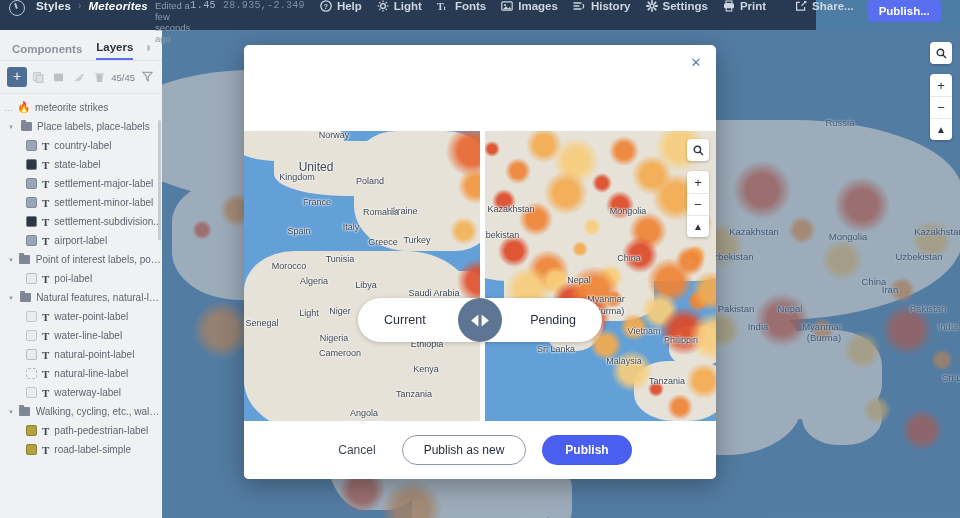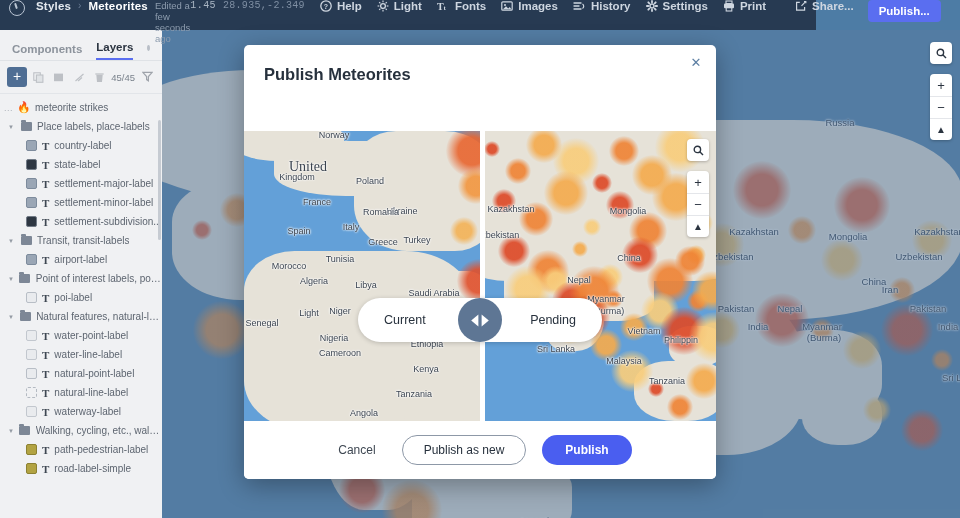--- a/index.html
+++ b/index.html
@@ -24,21 +24,21 @@
     border: 1.6px solid #b9c4d2; margin-left: 9px; margin-right: 11px;
     position: relative; flex: none;
   }
   .tb-logo::after {
     content: ""; position: absolute; left: 5.3px; top: 2.3px;
     width: 1.8px; height: 6px; background: #b9c4d2; border-radius: 1px;
     transform: rotate(-18deg);
   }
   .tb-styles { color: #e4e9ef; font-weight: bold; letter-spacing: .2px; }
   .tb-sep { margin: 0 7px; color: #6a7d95; font-size: 10px; }
-  .tb-doc { color: #ffffff; font-weight: bold; letter-spacing: .2px; }
+  .tb-doc { color: #ffffff; font-weight: bold; letter-spacing: .2px; font-style: italic; }
   .tb-edited { color: #8d9cae; font-size: 9.5px; margin-left: 7px; }
   .tb-spacer { flex: 1; }
   .tb-zoom { color: #aab6c4; font-family: "Liberation Mono", monospace; font-size: 10px; letter-spacing: .4px; }
   .tb-coords { color: #7f8fa3; font-family: "Liberation Mono", monospace; font-size: 10px; margin-left: 7px; letter-spacing: .3px; }
   .tb-item {
     display: flex; align-items: center; gap: 5px;
     margin-left: 15px; color: #ced6e0; font-weight: bold; font-size: 11.5px;
     cursor: default;
   }
   .tb-item .ic { display: inline-flex; align-items: center; justify-content: center; }
@@ -447,27 +447,20 @@
           <span class="tglyph">T</span>
           <span class="sb-txt">settlement-minor-label</span>
         </div>
         <div class="sb-row leaf">
           <span class="sb-ico">
             <span class="swatch sw-solid"></span>
           </span>
           <span class="tglyph">T</span>
           <span class="sb-txt">settlement-subdivision...</span>
         </div>
-        <div class="sb-row group">
-          <span class="sb-caret">▼</span>
-          <span class="sb-ico">
-            <span class="sb-folder"></span>
-          </span>
-          <span class="sb-txt">Transit, transit-labels</span>
-        </div>
         <div class="sb-row leaf">
           <span class="sb-ico">
             <span class="swatch sw-img"></span>
           </span>
           <span class="tglyph">T</span>
           <span class="sb-txt">airport-label</span>
         </div>
         <div class="sb-row group">
           <span class="sb-caret">▼</span>
           <span class="sb-ico">
@@ -545,21 +538,20 @@
           <span class="tglyph">T</span>
           <span class="sb-txt">road-label-simple</span>
         </div>
       </div>
     <div class="sb-scroll"></div>
   </div>
 
   <div class="overlay">
     <div class="modal">
       <div class="modal-close">✕</div>
-      <div class="modal-title">Publish Meteorites</div>
 
       <div class="modal-maps">
         <div class="mm-pane mm-left">
           <div id="mm-left-land">
               <div class="landmass" style="left: -10px; top: -10px; width: 110px; height: 40px; border-radius: 30% 40%;"></div>
               <div class="landmass" style="left: 30px; top: 10px; width: 180px; height: 55px; border-radius: 25% 45% 35% 40%;"></div>
               <div class="landmass" style="left: 0px; top: 120px; width: 230px; height: 180px; border-radius: 22% 30% 34% 28%;"></div>
               <div class="landmass" style="left: 110px; top: 0px; width: 140px; height: 120px; border-radius: 30% 35% 28% 38%;"></div>
               <div class="landmass" style="left: 150px; top: 140px; width: 110px; height: 170px; border-radius: 26% 34% 30% 40%;"></div>
               <div class="landmass" style="left: 185px; top: 150px; width: 60px; height: 55px; border-radius: 40%;"></div>
@@ -567,21 +559,21 @@
             </div>
           <div id="mm-left-heat">
               <div class="heat" style="left: 202px; top: -6px; width: 52px; height: 52px; background: radial-gradient(circle, rgb(232, 101, 47) 0%, rgb(232, 101, 47) 38%, rgba(250, 190, 90, 0) 72%); opacity: 0.9;"></div>
               <div class="heat" style="left: 214px; top: 37px; width: 36px; height: 36px; background: radial-gradient(circle, rgb(242, 150, 63) 0%, rgb(242, 150, 63) 38%, rgba(250, 190, 90, 0) 72%); opacity: 0.9;"></div>
               <div class="heat" style="left: 206px; top: 86px; width: 28px; height: 28px; background: radial-gradient(circle, rgb(243, 178, 86) 0%, rgb(243, 178, 86) 38%, rgba(250, 190, 90, 0) 72%); opacity: 0.9;"></div>
               <div class="heat" style="left: 213px; top: 128px; width: 44px; height: 44px; background: radial-gradient(circle, rgb(224, 80, 44) 0%, rgb(224, 80, 44) 38%, rgba(250, 190, 90, 0) 72%); opacity: 0.9;"></div>
               <div class="heat" style="left: 213px; top: 180px; width: 30px; height: 30px; background: radial-gradient(circle, rgb(242, 148, 63) 0%, rgb(242, 148, 63) 38%, rgba(250, 190, 90, 0) 72%); opacity: 0.9;"></div>
             </div>
           <div id="mm-left-labels">
               <div class="maplabel" style="left: 90px; top: 4px; transform: translate(-50%, -50%); font-size: 9px;">Norway</div>
-              <div class="maplabel" style="left: 64px; top: 36px; transform: translate(-50%, -50%); font-size: 14px; font-family: Liberation Serif, serif;">United</div>
+              <div class="maplabel" style="left: 72px; top: 36px; transform: translate(-50%, -50%); font-size: 12px;">United</div>
               <div class="maplabel" style="left: 53px; top: 46px; transform: translate(-50%, -50%); font-size: 9px;">Kingdom</div>
               <div class="maplabel" style="left: 126px; top: 50px; transform: translate(-50%, -50%); font-size: 9px;">Poland</div>
               <div class="maplabel" style="left: 158px; top: 80px; transform: translate(-50%, -50%); font-size: 9px;">Ukraine</div>
               <div class="maplabel" style="left: 73px; top: 71px; transform: translate(-50%, -50%); font-size: 9px;">France</div>
               <div class="maplabel" style="left: 137px; top: 81px; transform: translate(-50%, -50%); font-size: 9px;">Romania</div>
               <div class="maplabel" style="left: 107px; top: 96px; transform: translate(-50%, -50%); font-size: 9px;">Italy</div>
               <div class="maplabel" style="left: 55px; top: 100px; transform: translate(-50%, -50%); font-size: 9px;">Spain</div>
               <div class="maplabel" style="left: 139px; top: 111px; transform: translate(-50%, -50%); font-size: 9px;">Greece</div>
               <div class="maplabel" style="left: 173px; top: 109px; transform: translate(-50%, -50%); font-size: 9px;">Turkey</div>
               <div class="maplabel" style="left: 96px; top: 128px; transform: translate(-50%, -50%); font-size: 9px;">Tunisia</div>

